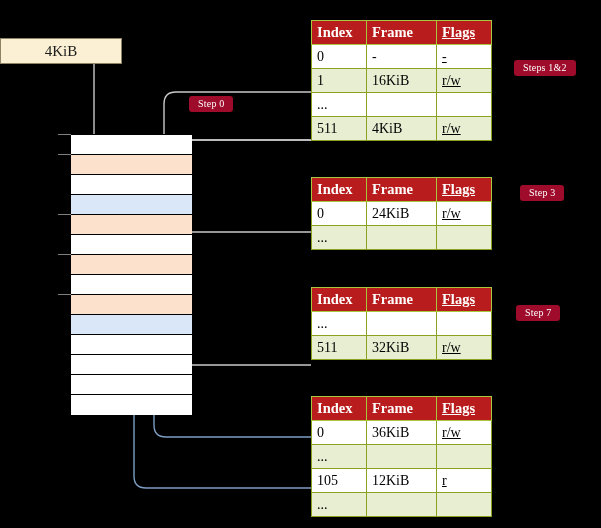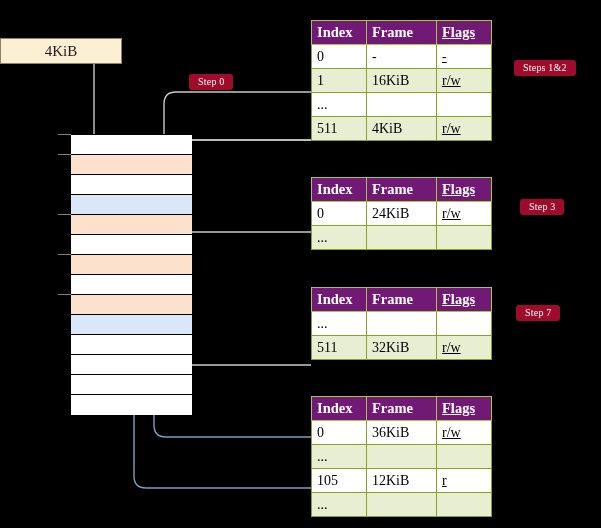--- a/index.html
+++ b/index.html
@@ -27,21 +27,21 @@
   .tick{position:absolute;height:1px;background:#808080;left:58px;width:13px;}
 
   
   .ptable{position:absolute;border-collapse:collapse;
           border:1px solid #8aa21f;background:#fff;
           font-size:14px;table-layout:fixed;}
   .ptable td,.ptable th{border:1px solid #8aa21f;height:24px;
           padding:1px 5px;text-align:left;vertical-align:middle;
           font-weight:normal;box-sizing:border-box;overflow:hidden;
           white-space:nowrap;}
-  .ptable th{background:#701a75;color:#ffffff;font-weight:bold;
+  .ptable th{background:#b91c1c;color:#ffffff;font-weight:bold;
           font-size:14.5px;border-color:#a8c73c;}
   .ptable tr.alt td{background:#e7eed2;}
   .ptable tr.plain td{background:#ffffff;}
   .ptable td.hl{background:#fbf88a;}
   .c-idx{width:55px;}
   .c-frm{width:70px;}
   .c-flg{width:55px;text-decoration:underline;}
 
   svg.wires{position:absolute;left:0;top:0;width:601px;height:528px;
             overflow:visible;pointer-events:none;}
@@ -84,23 +84,23 @@
 
       <path d="M311,488 L146,488 Q134,488 134,476 L134,330" marker-end="url(#arrBlueUp)"></path>
     </g>
   </svg>
 
   <div class="pagebox" style="left:0px;top:38px;width:120px;height:24px;">
     <span>4KiB</span>
   </div>
 
   <div class="badge" style="left:514px;top:20px;">Steps 1&amp;2</div>
-  <div class="badge" style="left:520px;top:159px;">Step 3</div>
+  <div class="badge" style="left:520px;top:145px;">Step 3</div>
   <div class="badge" style="left:516px;top:265px;">Step 7</div>
-  <div class="badge" style="left:189px;top:34px;">Step 0</div>
+  <div class="badge" style="left:189px;top:56px;">Step 0</div>
 
   <div class="memcol" id="memcol">
       <div class="memrow" style="top: 0px; height: 20px; background: rgb(255, 255, 255);"></div>
       <div class="memrow" style="top: 20px; height: 20px; background: rgb(252, 226, 204);"></div>
       <div class="memrow" style="top: 40px; height: 20px; background: rgb(255, 255, 255);"></div>
       <div class="memrow" style="top: 60px; height: 20px; background: rgb(217, 231, 248);"></div>
       <div class="memrow" style="top: 80px; height: 20px; background: rgb(252, 226, 204);"></div>
       <div class="memrow" style="top: 100px; height: 20px; background: rgb(255, 255, 255);"></div>
       <div class="memrow" style="top: 120px; height: 20px; background: rgb(252, 226, 204);"></div>
       <div class="memrow" style="top: 140px; height: 20px; background: rgb(255, 255, 255);"></div>

